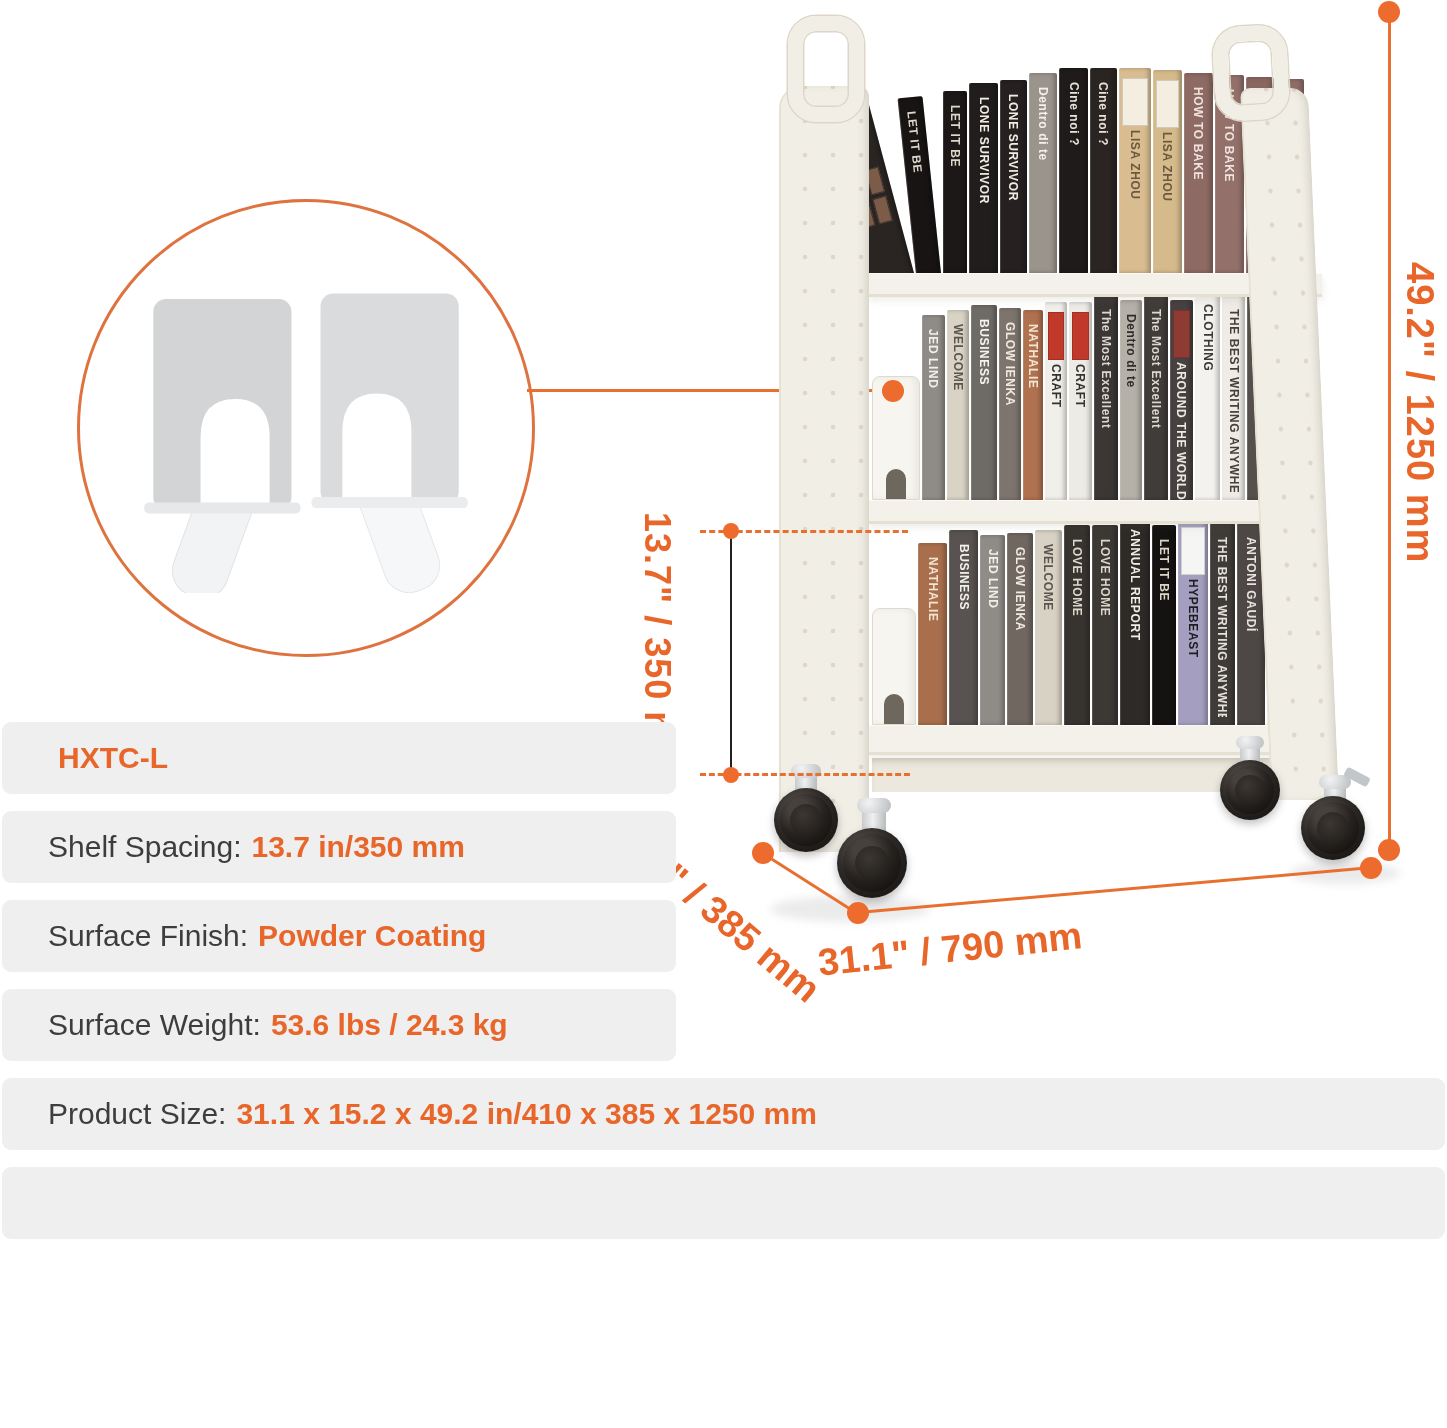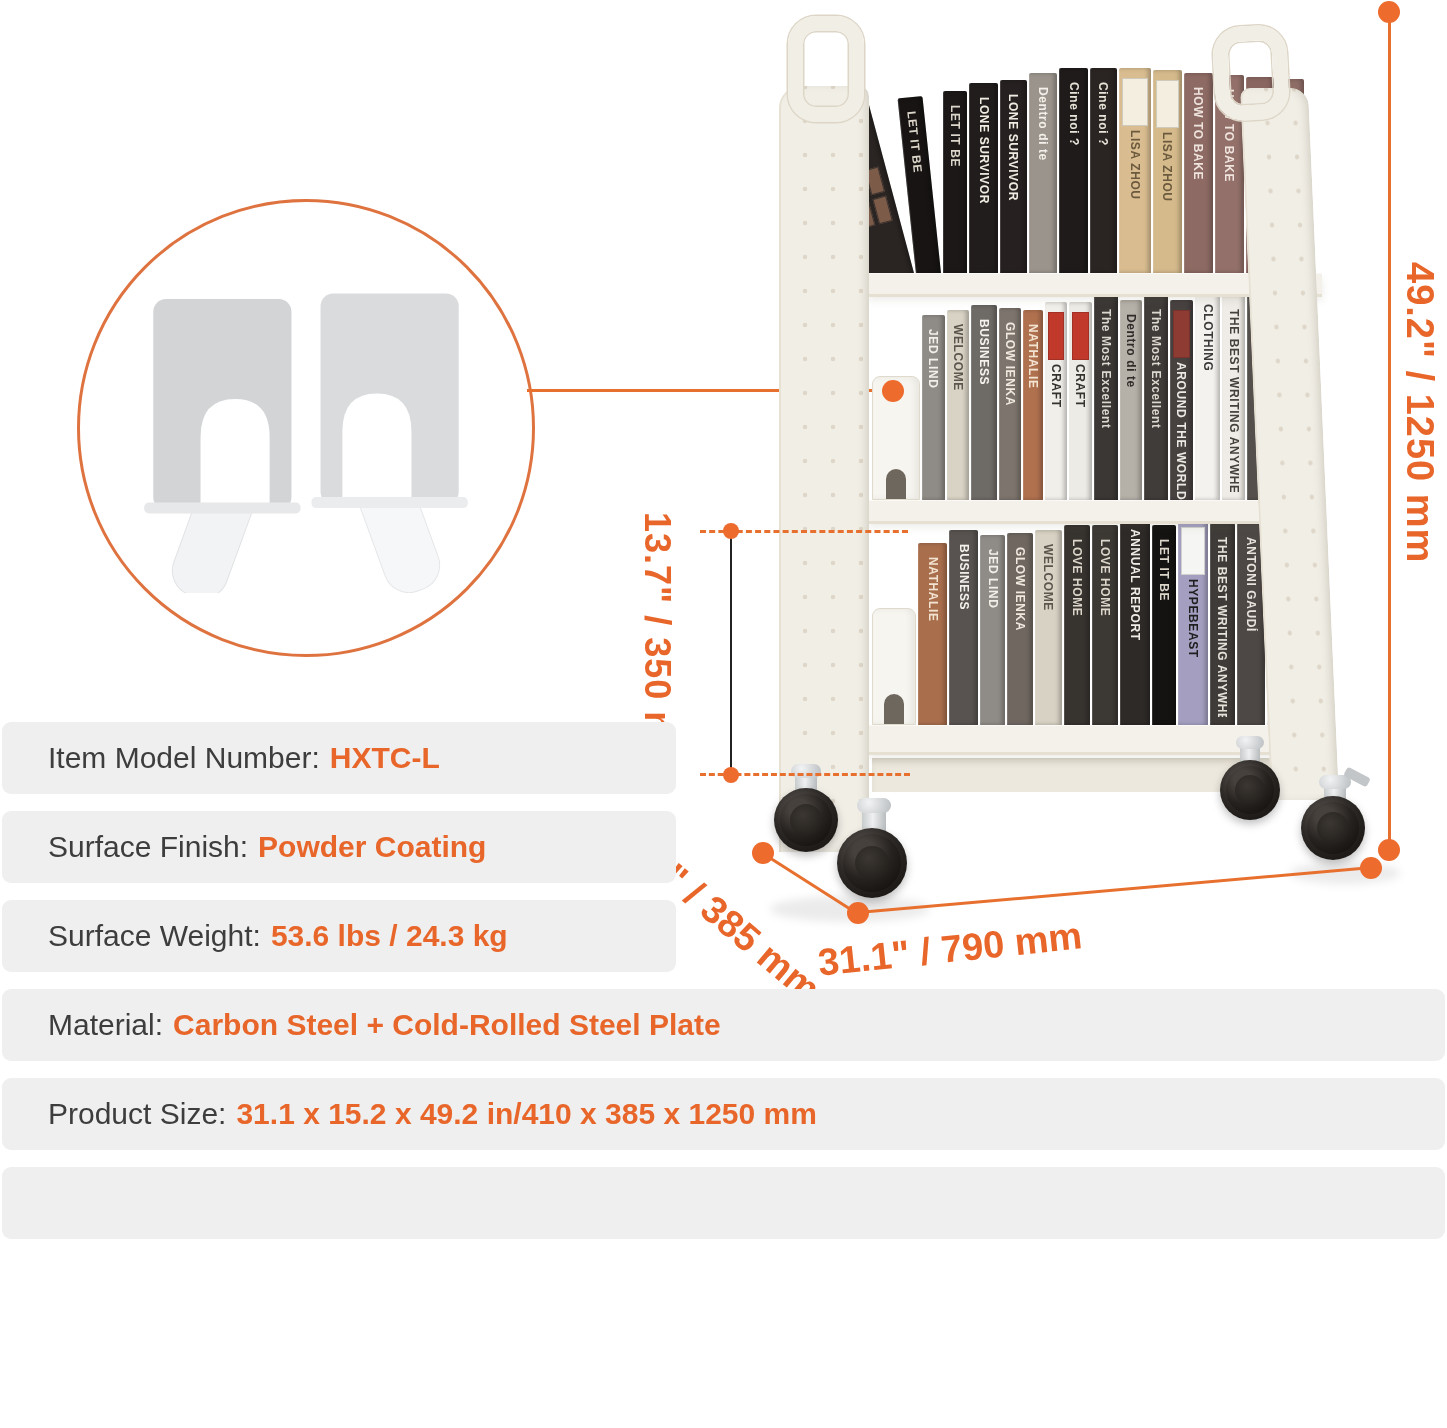--- a/index.html
+++ b/index.html
@@ -309,36 +309,35 @@
   <div class="dot" style="left:763px;top:853px;"></div>
   <div class="dot" style="left:858px;top:913px;"></div>
   <div class="dim-text rot40" style="left:548px;top:888px;">15.2" / 385 mm</div>
 
   <div class="dim-line" style="left:858px;top:911px;width:516px;height:3px;transform:rotate(-5deg);transform-origin:0 50%;"></div>
   <div class="dot" style="left:1371px;top:868px;"></div>
   <div class="dim-text rot-6" style="left:770px;top:928px;">31.1" / 790 mm</div>
 
   <div class="spec-list">
       <div class="spec-row">
-        <span>Item Model Number:</span>
         <span class="spec-value">HXTC-L</span>
+      </div>
+      <div class="spec-row">
+        <span>Shelf Spacing:</span>
+        <span class="spec-value">13.7 in/350 mm</span>
       </div>
       <div class="spec-row">
         <span>Surface Finish:</span>
         <span class="spec-value">Powder Coating</span>
       </div>
       <div class="spec-row">
         <span>Surface Weight:</span>
         <span class="spec-value">53.6 lbs / 24.3 kg</span>
       </div>
       <div class="spec-row wide">
-        <span>Material:</span>
-        <span class="spec-value">Carbon Steel + Cold-Rolled Steel Plate</span>
-      </div>
-      <div class="spec-row wide">
         <span>Product Size:</span>
         <span class="spec-value">31.1 x 15.2 x 49.2 in/410 x 385 x 1250 mm</span>
       </div>
       <div class="spec-row wide">
       </div>
     </div>
 
 </div>
 
 </body></html>

